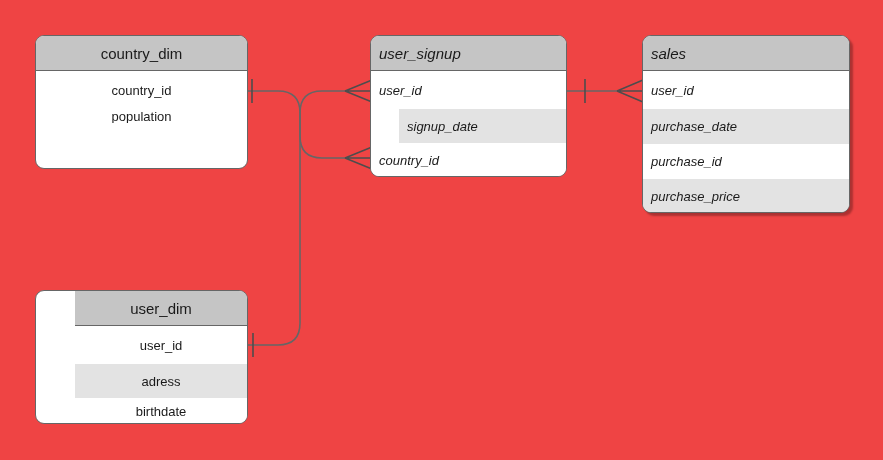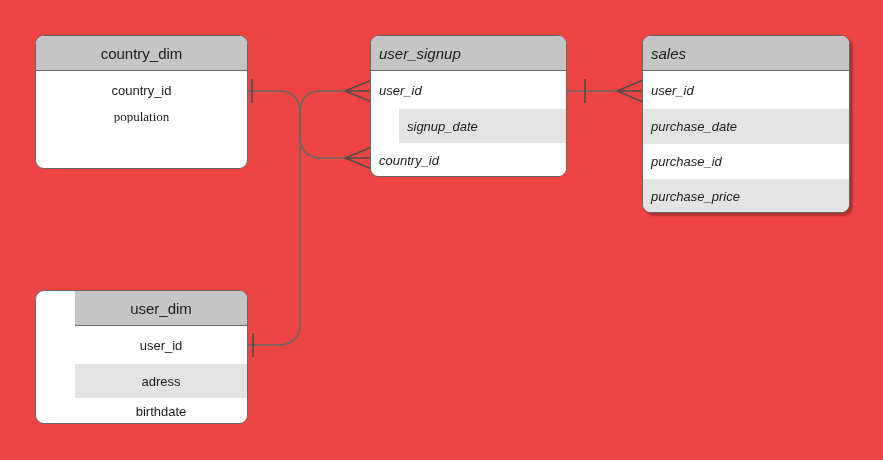--- a/index.html
+++ b/index.html
@@ -110,21 +110,21 @@
         <path class="conn-path" d="M 567 91 L 617 91"></path>
         <line class="conn-tick" x1="585" y1="79" x2="585" y2="103"></line>
         <path class="conn-foot" d="M 617 91 L 643 80 M 617 91 L 643 91 M 617 91 L 643 102"></path>
       </g>
     </svg>
 
   <div id="entity-layer">
       <div class="entity style-center" style="left: 35px; top: 35px; width: 213px; height: 134px;">
         <div class="entity-header" style="height: 35px;">country_dim</div>
         <div class="attr-row" style="height: 38px;">country_id</div>
-        <div class="attr-row" style="height: 14px; font-family: Liberation Serif, serif;">population</div>
+        <div class="attr-row" style="height: 14px;">population</div>
       </div>
       <div class="entity style-left" style="left: 370px; top: 35px; width: 197px; height: 142px;">
         <div class="entity-header" style="height: 35px;">user_signup</div>
         <div class="attr-row" style="height: 38px;">user_id</div>
         <div class="attr-row alt" style="height: 34px; margin-left: 28px;">signup_date</div>
         <div class="attr-row" style="height: 34px;">country_id</div>
       </div>
       <div class="entity style-left shadowed" style="left: 642px; top: 35px; width: 208px; height: 178px;">
         <div class="entity-header" style="height: 35px;">sales</div>
         <div class="attr-row" style="height: 38px;">user_id</div>

